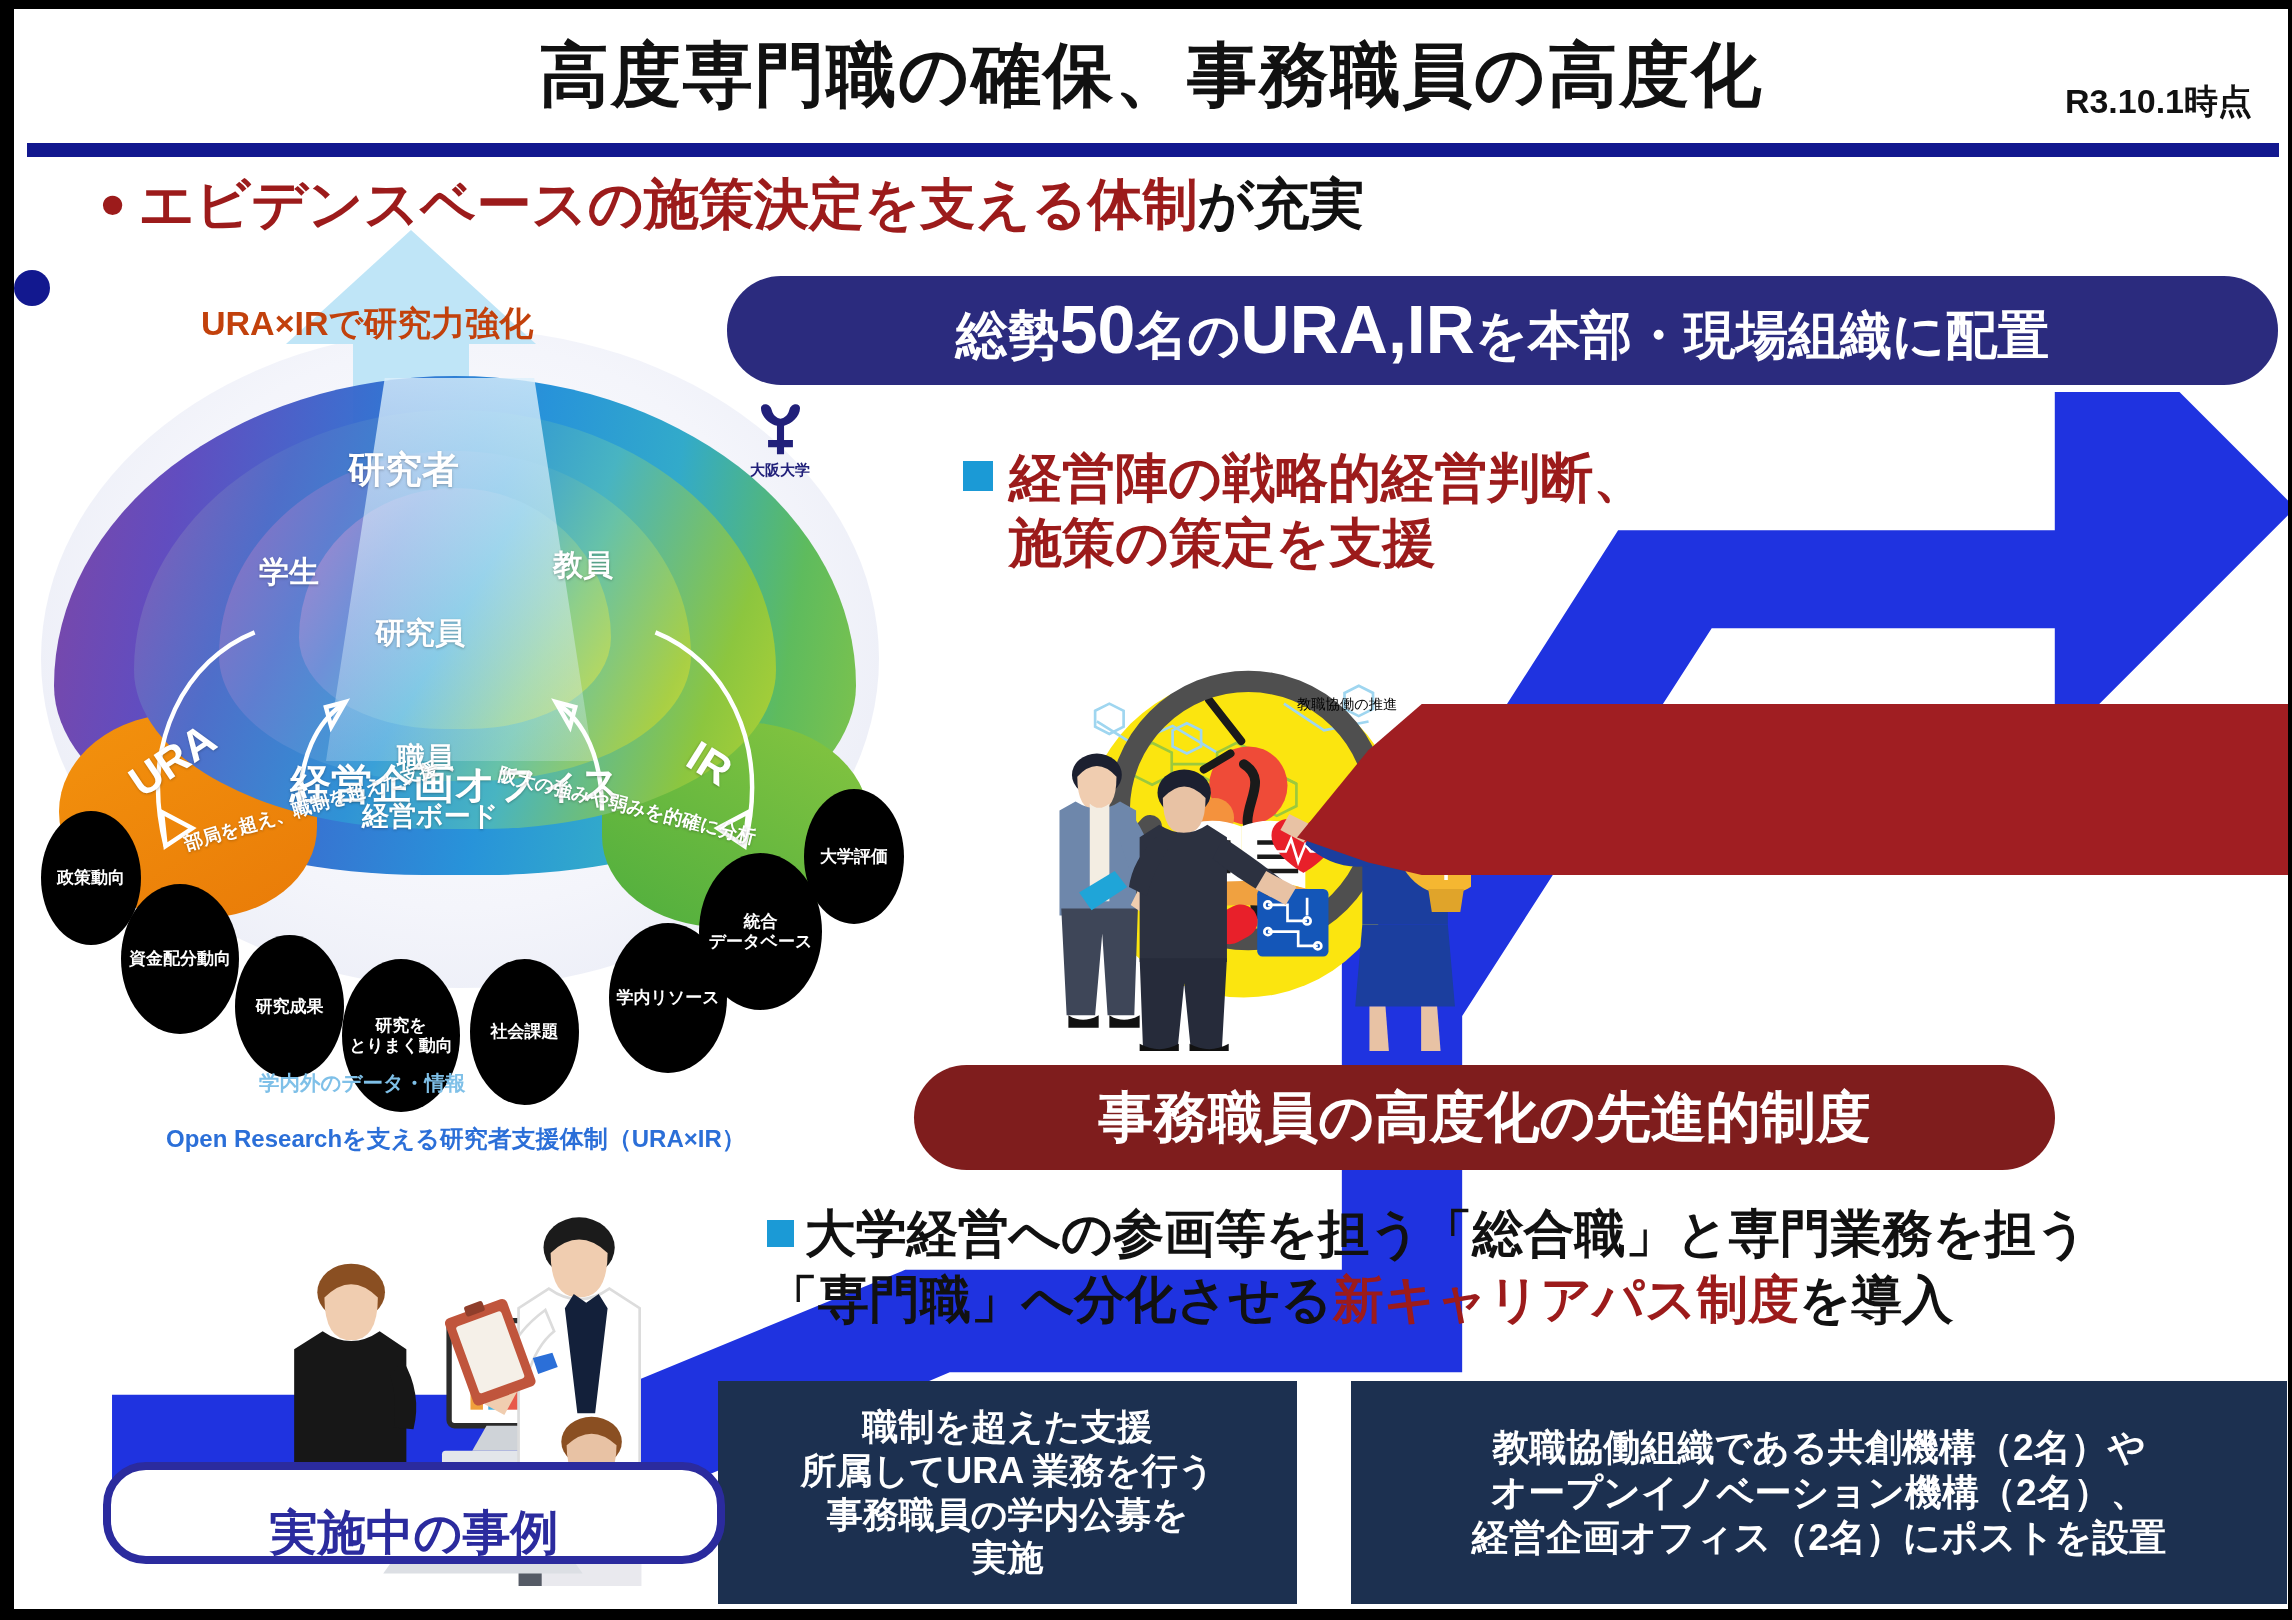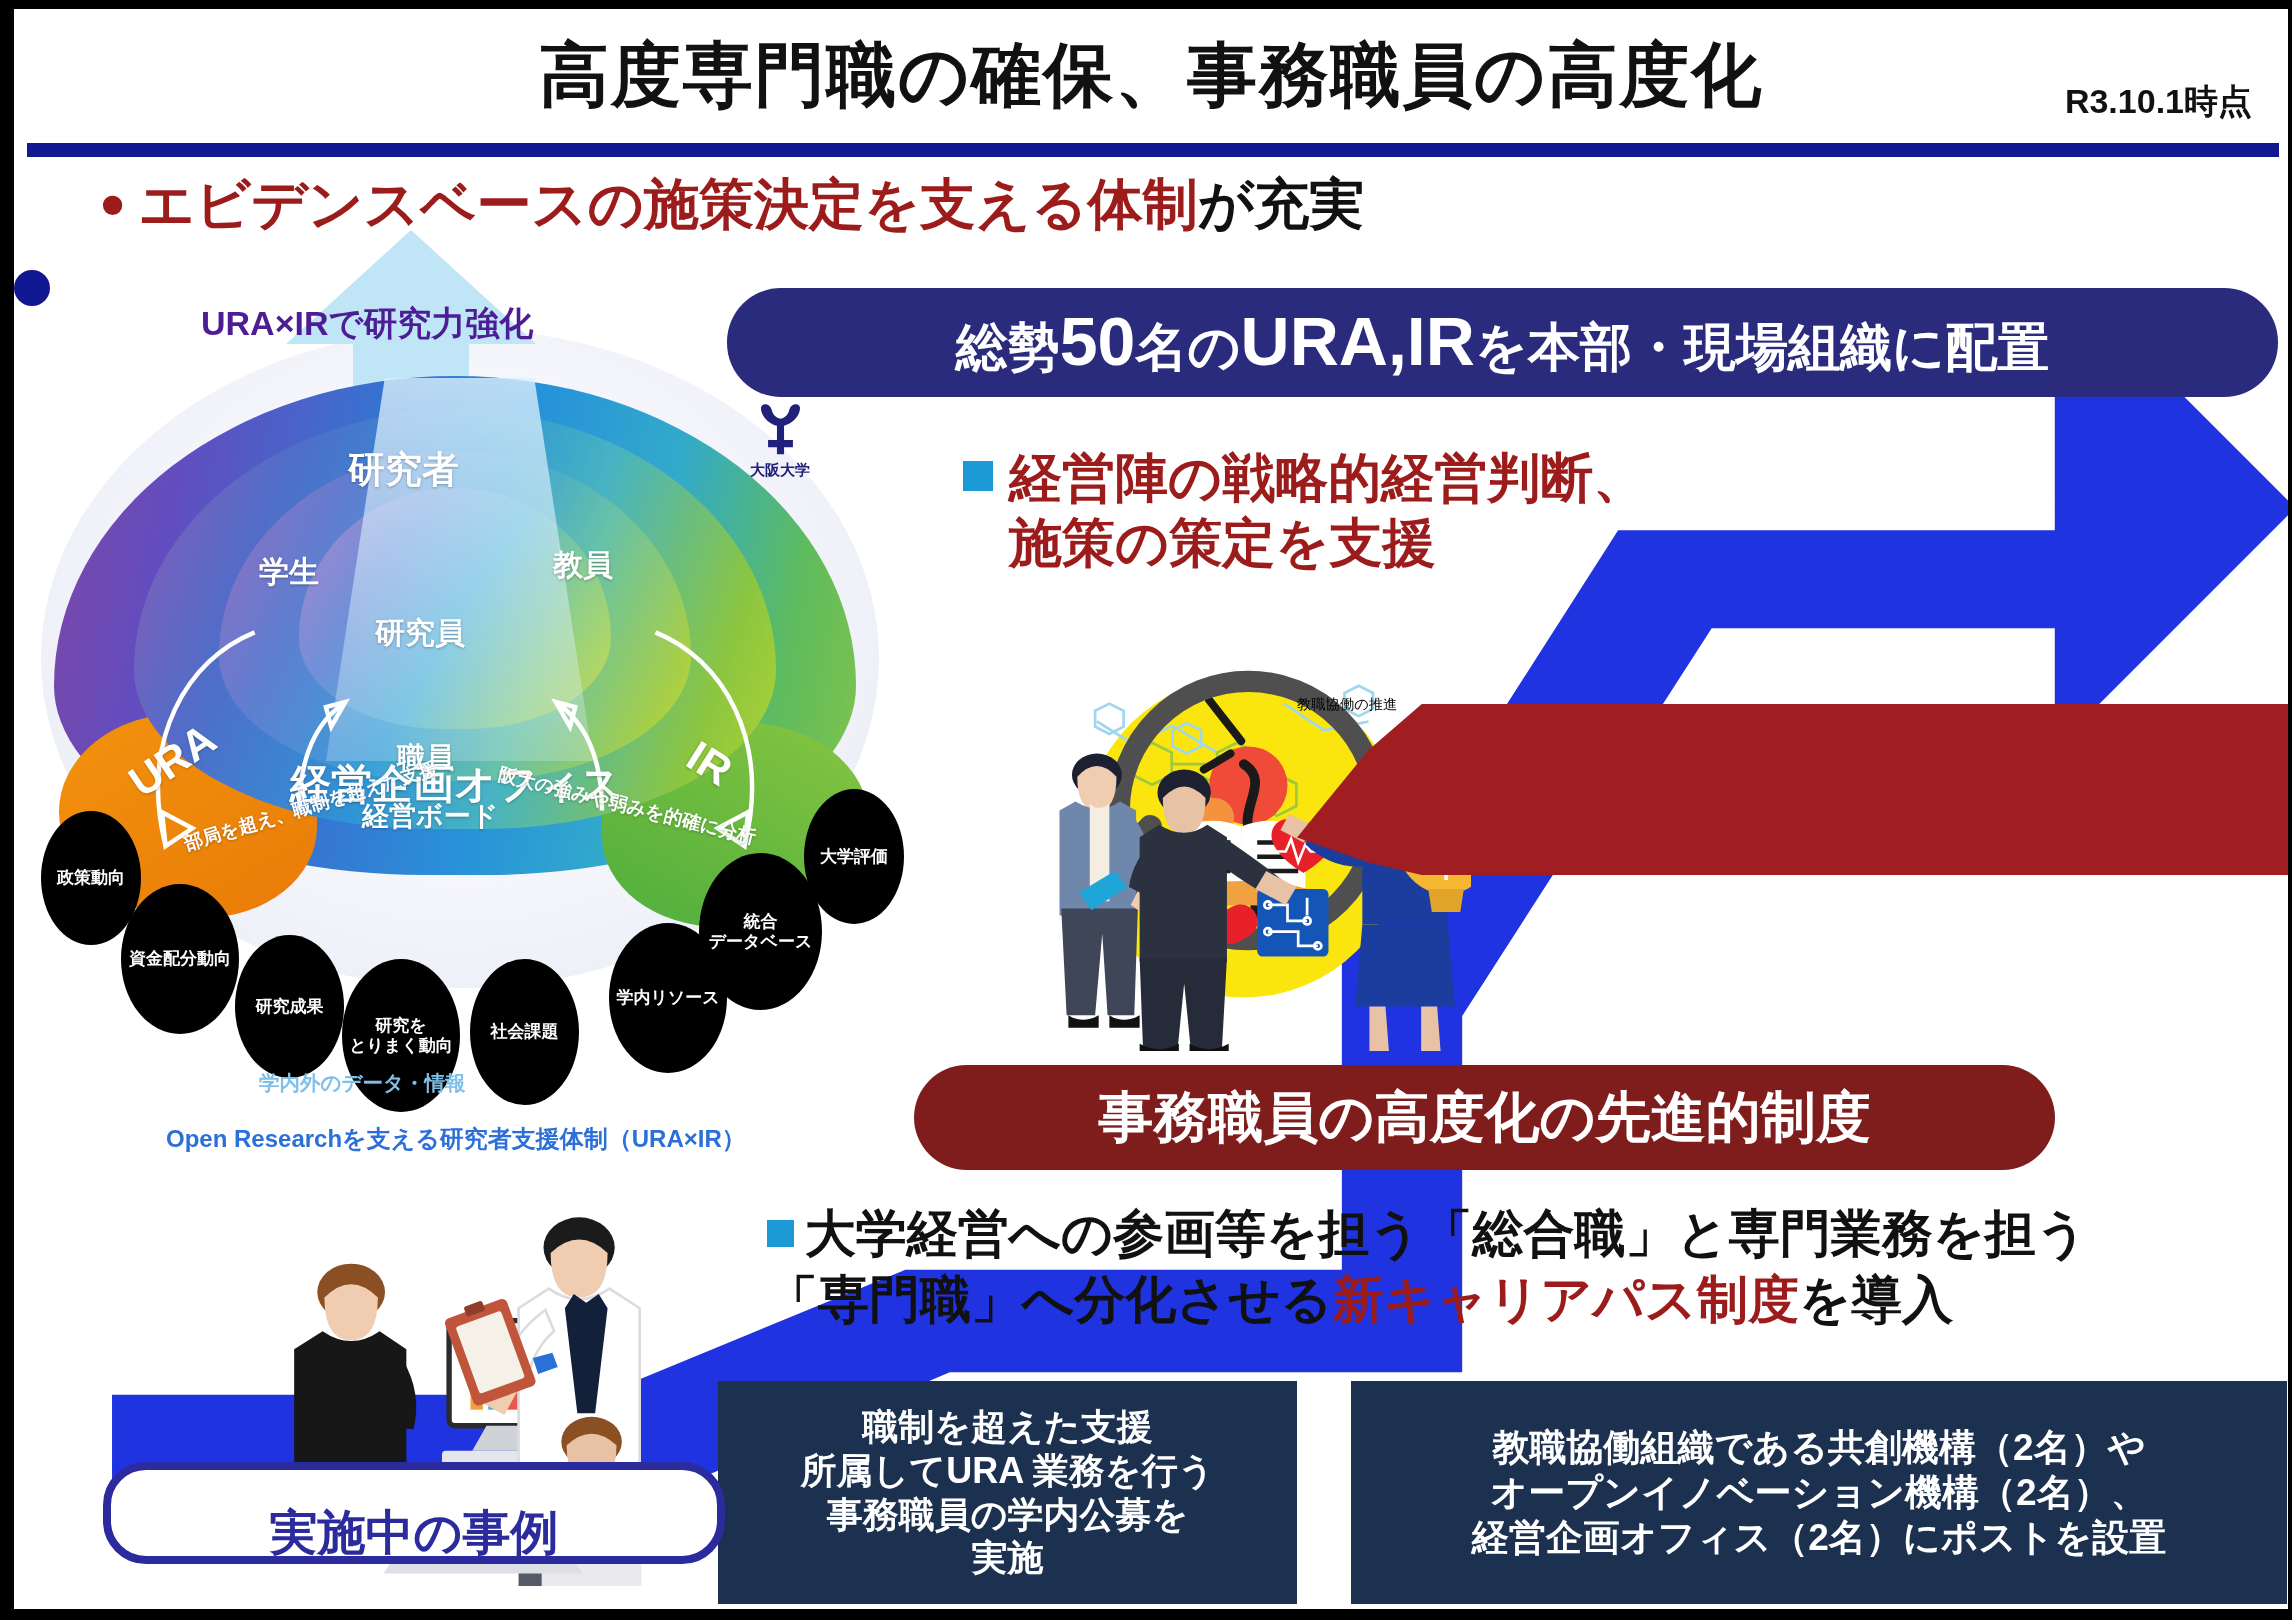--- a/index.html
+++ b/index.html
@@ -43,21 +43,21 @@
   }
   .uparrow-shaft{
     left:321px;top:53px;width:116px;height:267px;background:#bfe5f7;
   }
   .uparrow-head{
     left:254px;top:-46px;width:0;height:0;
     border-left:125px solid transparent;border-right:125px solid transparent;
     border-bottom:114px solid #bfe5f7;
   }
   #uratitle{
-    left:169px;top:25px;font-size:34px;font-weight:bold;color:#4c1d95;white-space:nowrap;
+    left:169px;top:25px;font-size:34px;font-weight:bold;color:#c2410c;white-space:nowrap;
   }
   
   .dome{border-radius:50% 50% 46% 46% / 62% 62% 38% 38%;}
   #dome1{
     left:22px;top:100px;width:802px;height:499px;
     background:linear-gradient(100deg,#7b3fa0 0%,#5b46bd 16%,#2f6fd0 38%,#1f8fd8 56%,#2aa7c8 72%,#58b957 88%,#7ec242 100%);
     opacity:.96;
   }
   #dome2{
     left:102px;top:134px;width:642px;height:419px;
@@ -111,21 +111,21 @@
 
   
   .curvearrow{stroke:#ffffff;stroke-width:5;fill:none;}
 
   
   #bluearrow{left:0;top:383px;width:2293px;height:1123px;}
 
   
   #pill1{
     left:713px;top:267px;width:1551px;height:109px;border-radius:54px;
-    background:#2b2b7e;color:#fff;display:flex;align-items:center;justify-content:center;margin-top:12px;
+    background:#2b2b7e;color:#fff;display:flex;align-items:center;justify-content:center;
   }
   #pill1 .txt{font-size:52px;font-weight:bold;white-space:nowrap;}
   #pill1 .big{font-size:68px;}
 
   
   #block1{left:949px;top:437px;}
   #block1 .sq{display:inline-block;width:30px;height:30px;background:#1b9ad6;margin-right:16px;vertical-align:5.3px;}
   #block1 .l1,#block1 .l2{font-size:53px;font-weight:bold;color:#9c1b1b;white-space:nowrap;line-height:1.22;}
   #block1 .l2{margin-left:46px;}
 

